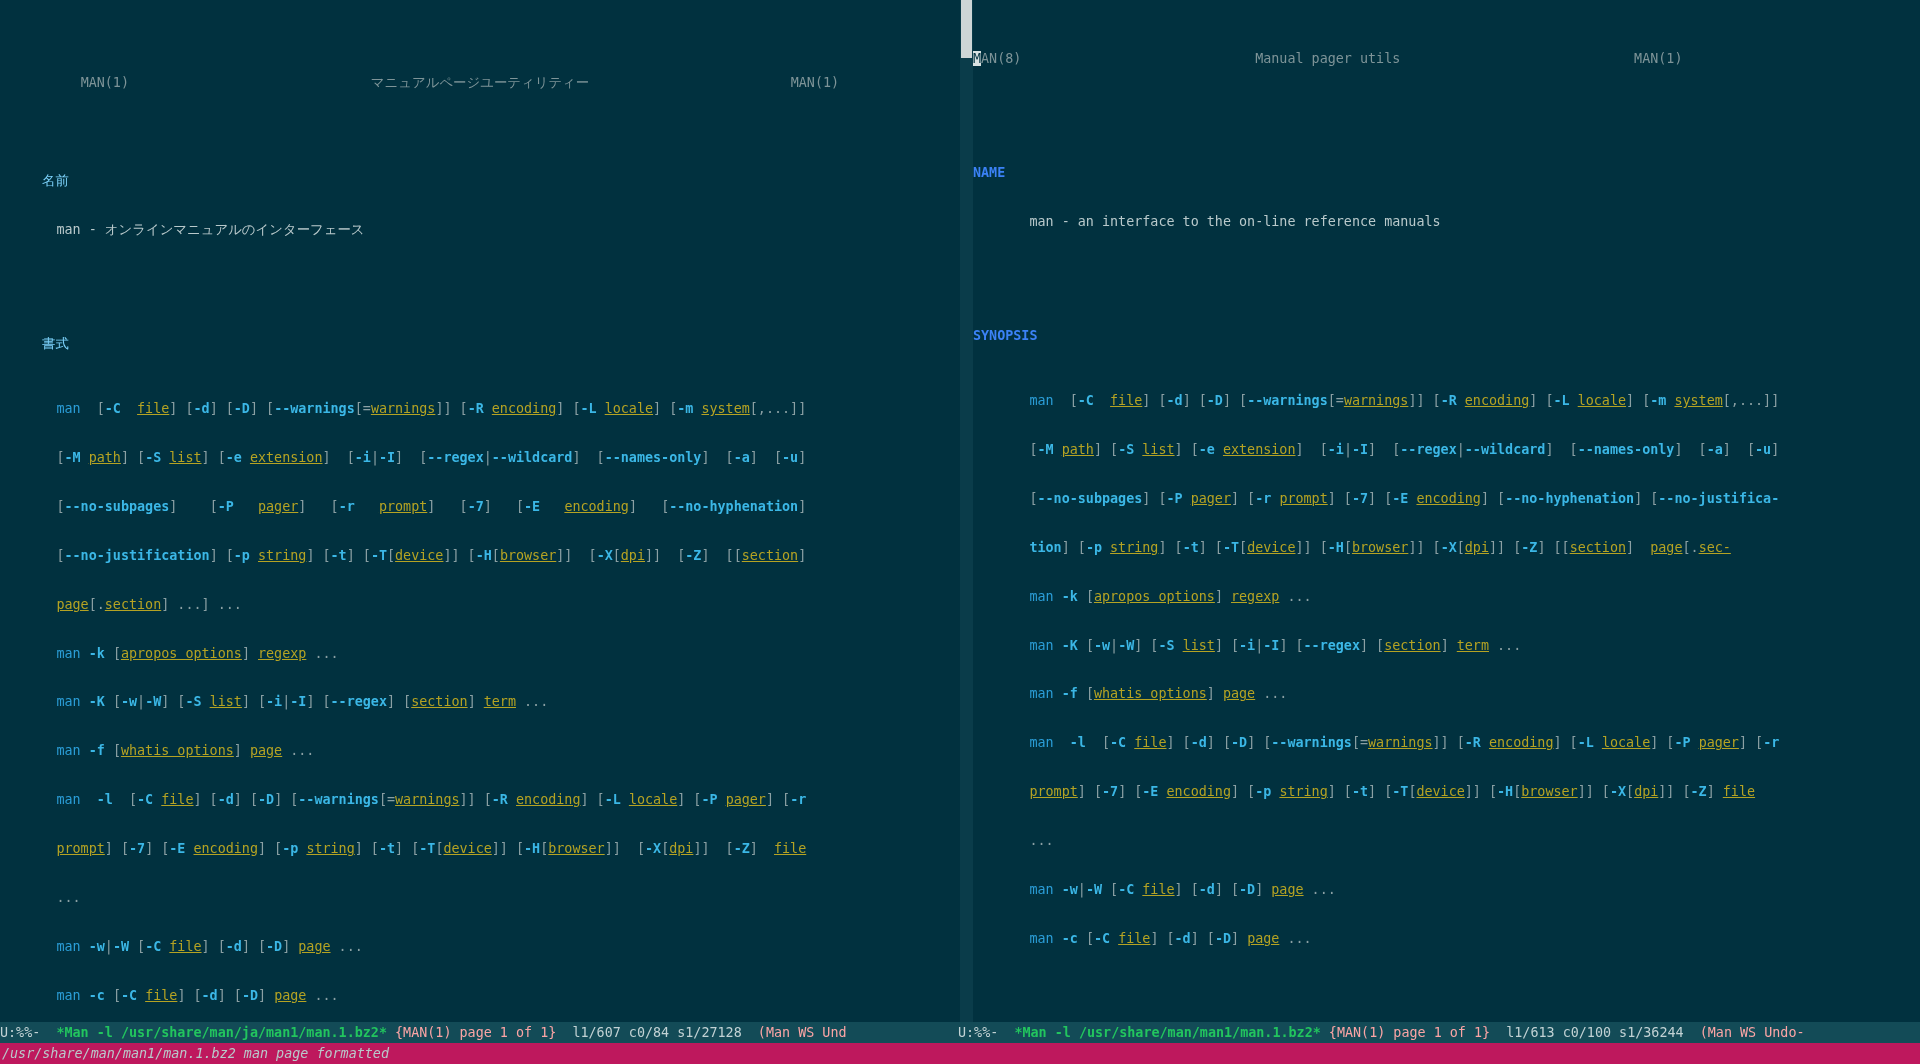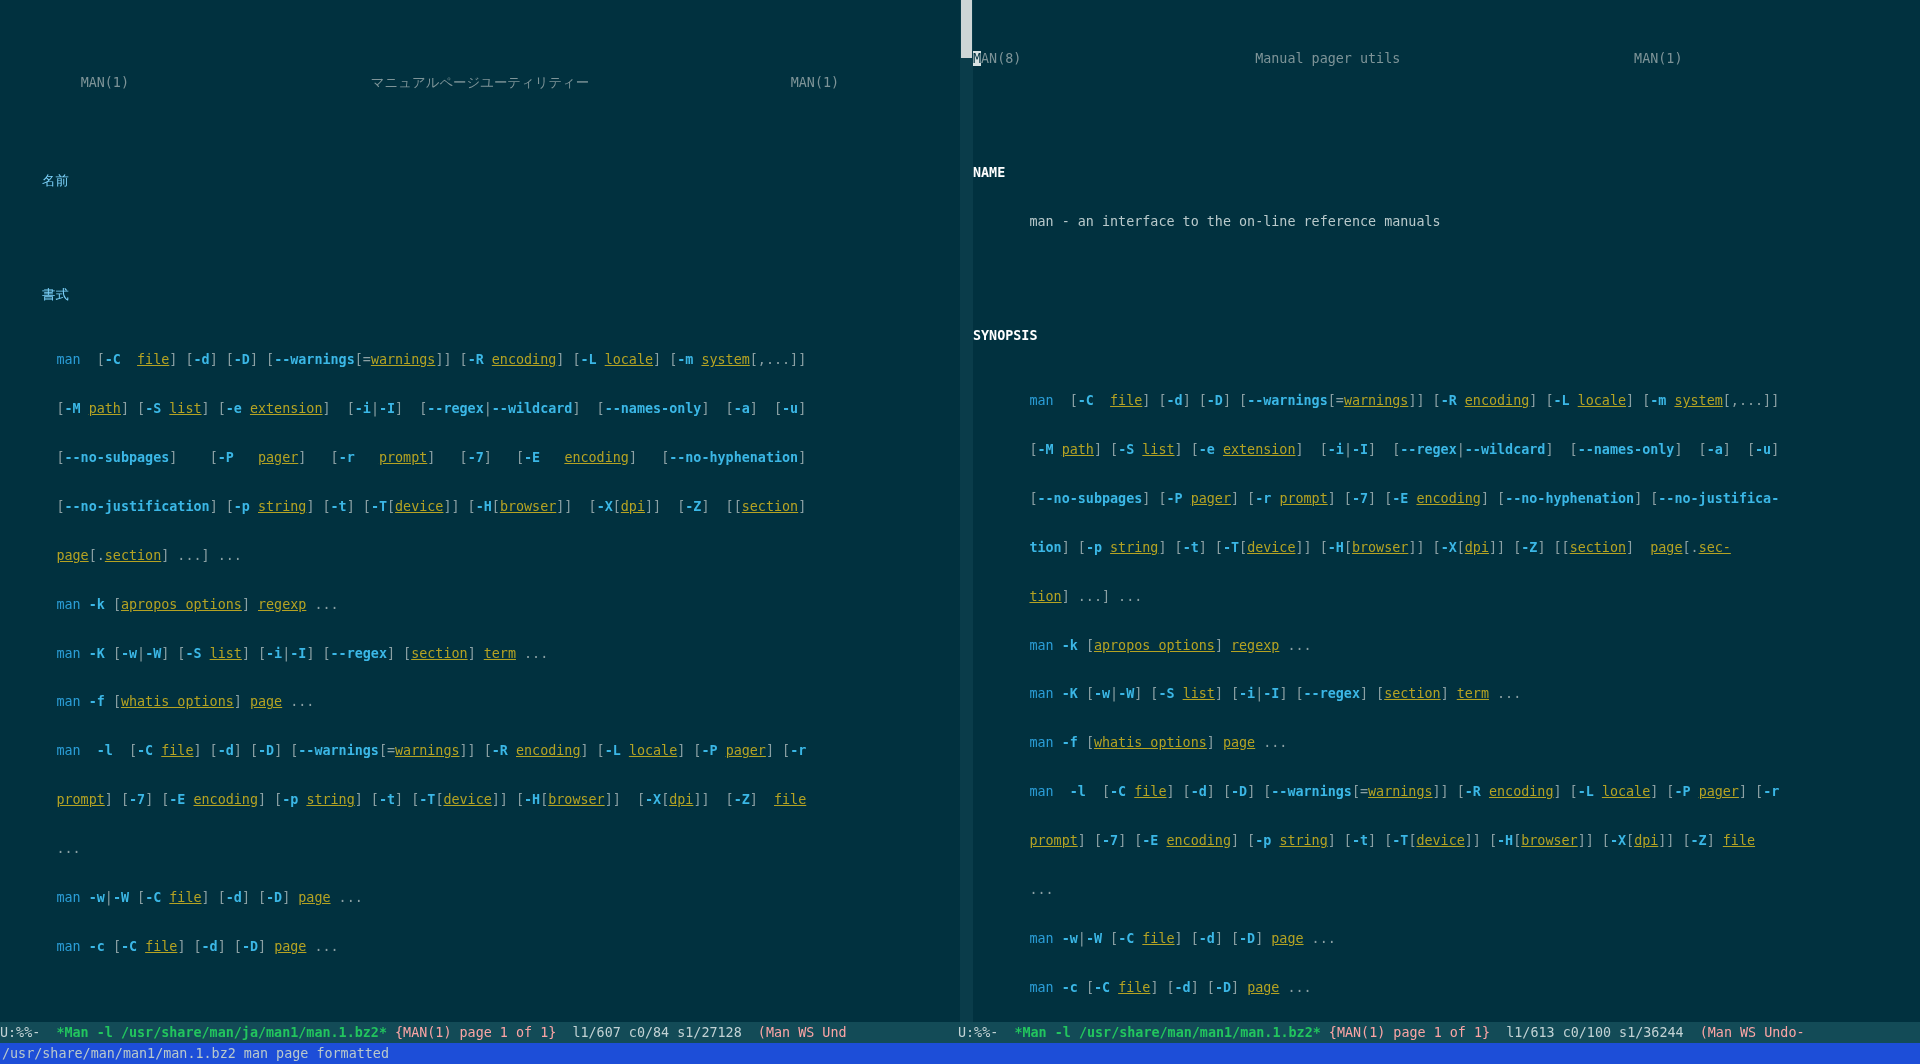--- a/index.html
+++ b/index.html
@@ -20,56 +20,57 @@
     position:absolute;left:0;top:0;width:13px;height:1022px;background:#0a3c4a;
   }
   .scrollbar .thumb{position:absolute;left:1px;top:0;width:11px;height:58px;background:#cdd6d6;}
   .buf{padding:2px 0 0 0;white-space:pre;}
   .pane-right .buf{padding-left:13px;}
   .ln{white-space:pre;height:16.3px;}
 
   
   .dim{color:#7e9498;}
   .txt{color:#b9c9cb;text-align:center;}
-  .hdr{color:#ffffff;font-weight:bold;}
+  .hdr{color:#3b82f6;font-weight:bold;}
   .cmd{color:#2b9ed8;font-weight:normal;}
   .opt{color:#3bb7e6;font-weight:bold;}
   .arg{color:#b5a323;text-decoration:underline;}
   .brk{color:#8ba0a4;}
   .jp{color:#b9c9cb;}
   .jsec{color:#7dd3fc;font-weight:normal;padding-left:42px;}
   .cursor{background:#d8e2e2;color:#01313f;}
   .ml-wrap{display:flex;width:1920px;height:21px;}
   .ml{height:21px;line-height:21px;background:#134b57;overflow:hidden;white-space:pre;display:flex;align-items:center;}
   .ml-left{width:958px;}
   .ml-right{width:962px;}
   .ml .b{color:#22c55e;font-weight:bold;}
   .ml .g{color:#fca5a5;}
   .ml .n{color:#c2d2d4;}
   .echo{
-    height:21px;line-height:21px;background:#1d4ed8;color:#b9c9cb;
-    white-space:pre;padding-left:2px;font-size:13.4px;
+    height:21px;line-height:21px;background:#be185d;color:#b9c9cb;
+    white-space:pre;padding-left:2px;font-size:13.4px;font-style:italic;
   }
 </style>
 </head>
 <body>
 
 <div class="frame">
 
   <div class="panes">
 
     <div class="pane pane-left">
       <div class="buf">
 
         <div class="ln">
           <span class="dim">MAN(1)</span><span class="dim">                              </span><span class="dim">マニュアルページユーティリティー</span><span class="dim">                         </span><span class="dim">MAN(1)</span>
         </div>
         <div class="ln">&nbsp;</div>
 
         <div class="ln"><span class="jsec">名前</span></div>
+        <div class="ln">       <span class="jp">man - オンラインマニュアルのインターフェース</span></div>
         <div class="ln">&nbsp;</div>
 
         <div class="ln"><span class="jsec">書式</span></div>
 
         <div class="ln">       <span class="cmd">man</span><span class="brk">  [</span><span class="opt">-C</span><span class="brk">  </span><span class="arg">file</span><span class="brk">] [</span><span class="opt">-d</span><span class="brk">] [</span><span class="opt">-D</span><span class="brk">] [</span><span class="opt">--warnings</span><span class="brk">[=</span><span class="arg">warnings</span><span class="brk">]] [</span><span class="opt">-R</span> <span class="arg">encoding</span><span class="brk">] [</span><span class="opt">-L</span> <span class="arg">locale</span><span class="brk">] [</span><span class="opt">-m</span> <span class="arg">system</span><span class="brk">[,...]]</span></div>
         <div class="ln">       <span class="brk">[</span><span class="opt">-M</span> <span class="arg">path</span><span class="brk">] [</span><span class="opt">-S</span> <span class="arg">list</span><span class="brk">] [</span><span class="opt">-e</span> <span class="arg">extension</span><span class="brk">]  [</span><span class="opt">-i</span><span class="brk">|</span><span class="opt">-I</span><span class="brk">]  [</span><span class="opt">--regex</span><span class="brk">|</span><span class="opt">--wildcard</span><span class="brk">]  [</span><span class="opt">--names-only</span><span class="brk">]  [</span><span class="opt">-a</span><span class="brk">]  [</span><span class="opt">-u</span><span class="brk">]</span></div>
         <div class="ln">       <span class="brk">[</span><span class="opt">--no-subpages</span><span class="brk">]</span>    <span class="brk">[</span><span class="opt">-P</span>   <span class="arg">pager</span><span class="brk">]</span>   <span class="brk">[</span><span class="opt">-r</span>   <span class="arg">prompt</span><span class="brk">]</span>   <span class="brk">[</span><span class="opt">-7</span><span class="brk">]</span>   <span class="brk">[</span><span class="opt">-E</span>   <span class="arg">encoding</span><span class="brk">]</span>   <span class="brk">[</span><span class="opt">--no-hyphenation</span><span class="brk">]</span></div>
         <div class="ln">       <span class="brk">[</span><span class="opt">--no-justification</span><span class="brk">] [</span><span class="opt">-p</span> <span class="arg">string</span><span class="brk">] [</span><span class="opt">-t</span><span class="brk">] [</span><span class="opt">-T</span><span class="brk">[</span><span class="arg">device</span><span class="brk">]] [</span><span class="opt">-H</span><span class="brk">[</span><span class="arg">browser</span><span class="brk">]]  [</span><span class="opt">-X</span><span class="brk">[</span><span class="arg">dpi</span><span class="brk">]]  [</span><span class="opt">-Z</span><span class="brk">]  [[</span><span class="arg">section</span><span class="brk">]</span></div>
         <div class="ln">       <span class="arg">page</span><span class="brk">[.</span><span class="arg">section</span><span class="brk">] ...] ...</span></div>
         <div class="ln">       <span class="cmd">man</span> <span class="opt">-k</span> <span class="brk">[</span><span class="arg">apropos options</span><span class="brk">] </span><span class="arg">regexp</span><span class="brk"> ...</span></div>
@@ -135,21 +136,20 @@
         <div class="ln"><span class="hdr">NAME</span></div>
         <div class="ln">       <span class="txt">man - an interface to the on-line reference manuals</span></div>
         <div class="ln">&nbsp;</div>
 
         <div class="ln"><span class="hdr">SYNOPSIS</span></div>
 
         <div class="ln">       <span class="cmd">man</span><span class="brk">  [</span><span class="opt">-C</span><span class="brk">  </span><span class="arg">file</span><span class="brk">] [</span><span class="opt">-d</span><span class="brk">] [</span><span class="opt">-D</span><span class="brk">] [</span><span class="opt">--warnings</span><span class="brk">[=</span><span class="arg">warnings</span><span class="brk">]] [</span><span class="opt">-R</span> <span class="arg">encoding</span><span class="brk">] [</span><span class="opt">-L</span> <span class="arg">locale</span><span class="brk">] [</span><span class="opt">-m</span> <span class="arg">system</span><span class="brk">[,...]]</span></div>
         <div class="ln">       <span class="brk">[</span><span class="opt">-M</span> <span class="arg">path</span><span class="brk">] [</span><span class="opt">-S</span> <span class="arg">list</span><span class="brk">] [</span><span class="opt">-e</span> <span class="arg">extension</span><span class="brk">]  [</span><span class="opt">-i</span><span class="brk">|</span><span class="opt">-I</span><span class="brk">]  [</span><span class="opt">--regex</span><span class="brk">|</span><span class="opt">--wildcard</span><span class="brk">]  [</span><span class="opt">--names-only</span><span class="brk">]  [</span><span class="opt">-a</span><span class="brk">]  [</span><span class="opt">-u</span><span class="brk">]</span></div>
         <div class="ln">       <span class="brk">[</span><span class="opt">--no-subpages</span><span class="brk">] [</span><span class="opt">-P</span> <span class="arg">pager</span><span class="brk">] [</span><span class="opt">-r</span> <span class="arg">prompt</span><span class="brk">] [</span><span class="opt">-7</span><span class="brk">] [</span><span class="opt">-E</span> <span class="arg">encoding</span><span class="brk">] [</span><span class="opt">--no-hyphenation</span><span class="brk">] [</span><span class="opt">--no-justifica-</span></div>
         <div class="ln">       <span class="opt">tion</span><span class="brk">] [</span><span class="opt">-p</span> <span class="arg">string</span><span class="brk">] [</span><span class="opt">-t</span><span class="brk">] [</span><span class="opt">-T</span><span class="brk">[</span><span class="arg">device</span><span class="brk">]] [</span><span class="opt">-H</span><span class="brk">[</span><span class="arg">browser</span><span class="brk">]] [</span><span class="opt">-X</span><span class="brk">[</span><span class="arg">dpi</span><span class="brk">]] [</span><span class="opt">-Z</span><span class="brk">] [[</span><span class="arg">section</span><span class="brk">]  </span><span class="arg">page</span><span class="brk">[.</span><span class="arg">sec-</span></div>
-        <div class="ln">       <span class="arg">tion</span><span class="brk">] ...] ...</span></div>
         <div class="ln">       <span class="cmd">man</span> <span class="opt">-k</span> <span class="brk">[</span><span class="arg">apropos options</span><span class="brk">] </span><span class="arg">regexp</span><span class="brk"> ...</span></div>
         <div class="ln">       <span class="cmd">man</span> <span class="opt">-K</span> <span class="brk">[</span><span class="opt">-w</span><span class="brk">|</span><span class="opt">-W</span><span class="brk">] [</span><span class="opt">-S</span> <span class="arg">list</span><span class="brk">] [</span><span class="opt">-i</span><span class="brk">|</span><span class="opt">-I</span><span class="brk">] [</span><span class="opt">--regex</span><span class="brk">] [</span><span class="arg">section</span><span class="brk">] </span><span class="arg">term</span><span class="brk"> ...</span></div>
         <div class="ln">       <span class="cmd">man</span> <span class="opt">-f</span> <span class="brk">[</span><span class="arg">whatis options</span><span class="brk">] </span><span class="arg">page</span><span class="brk"> ...</span></div>
         <div class="ln">       <span class="cmd">man</span>  <span class="opt">-l</span>  <span class="brk">[</span><span class="opt">-C</span> <span class="arg">file</span><span class="brk">] [</span><span class="opt">-d</span><span class="brk">] [</span><span class="opt">-D</span><span class="brk">] [</span><span class="opt">--warnings</span><span class="brk">[=</span><span class="arg">warnings</span><span class="brk">]] [</span><span class="opt">-R</span> <span class="arg">encoding</span><span class="brk">] [</span><span class="opt">-L</span> <span class="arg">locale</span><span class="brk">] [</span><span class="opt">-P</span> <span class="arg">pager</span><span class="brk">] [</span><span class="opt">-r</span></div>
         <div class="ln">       <span class="arg">prompt</span><span class="brk">] [</span><span class="opt">-7</span><span class="brk">] [</span><span class="opt">-E</span> <span class="arg">encoding</span><span class="brk">] [</span><span class="opt">-p</span> <span class="arg">string</span><span class="brk">] [</span><span class="opt">-t</span><span class="brk">] [</span><span class="opt">-T</span><span class="brk">[</span><span class="arg">device</span><span class="brk">]] [</span><span class="opt">-H</span><span class="brk">[</span><span class="arg">browser</span><span class="brk">]] [</span><span class="opt">-X</span><span class="brk">[</span><span class="arg">dpi</span><span class="brk">]] [</span><span class="opt">-Z</span><span class="brk">] </span><span class="arg">file</span></div>
         <div class="ln">       <span class="brk">...</span></div>
         <div class="ln">       <span class="cmd">man</span> <span class="opt">-w</span><span class="brk">|</span><span class="opt">-W</span> <span class="brk">[</span><span class="opt">-C</span> <span class="arg">file</span><span class="brk">] [</span><span class="opt">-d</span><span class="brk">] [</span><span class="opt">-D</span><span class="brk">] </span><span class="arg">page</span><span class="brk"> ...</span></div>
         <div class="ln">       <span class="cmd">man</span> <span class="opt">-c</span> <span class="brk">[</span><span class="opt">-C</span> <span class="arg">file</span><span class="brk">] [</span><span class="opt">-d</span><span class="brk">] [</span><span class="opt">-D</span><span class="brk">] </span><span class="arg">page</span><span class="brk"> ...</span></div>
         
         

